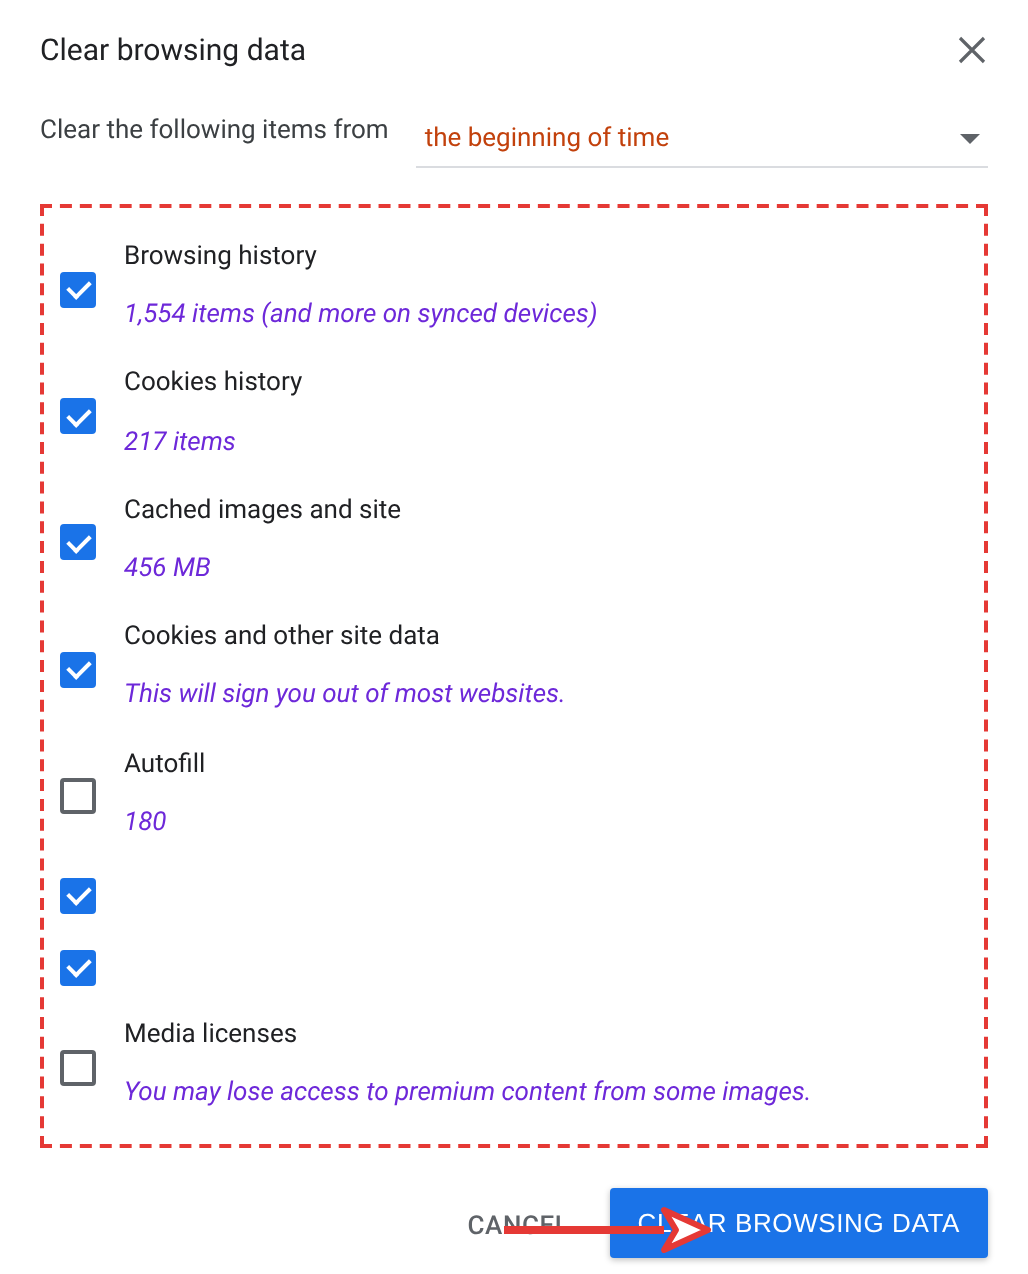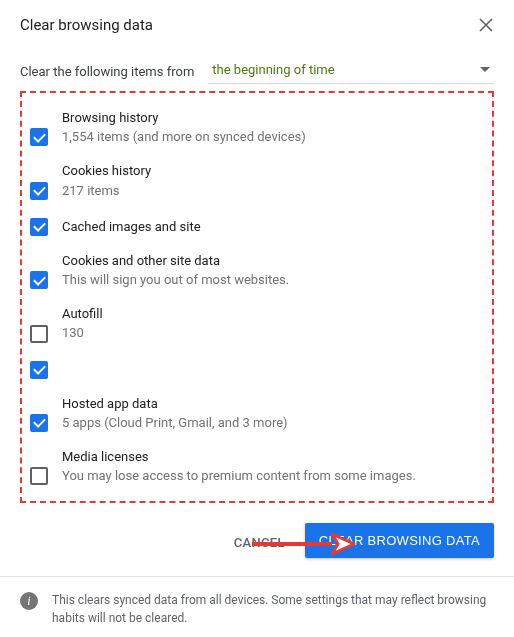--- a/index.html
+++ b/index.html
@@ -28,49 +28,48 @@
     }
     .close-x {
       width: 16px; height: 16px;
       cursor: pointer;
       color: #5f6368;
       display:flex; align-items:center; justify-content:center;
       font-size: 18px;
     }
     .time-row {
       display: flex;
-      align-items: center;
       gap: 14px;
-      margin-bottom: 7px;
+      margin-bottom: 18px;
     }
     .time-label {
       color: #3c4043;
       font-size: 13px;
     }
     .time-select {
       flex: 1;
       display: flex;
       justify-content: space-between;
       align-items: center;
-      color: #4d7c0f;
+      color: #c2410c;
       padding: 4px 4px 6px 4px;
       border-bottom: 1px solid #dadce0;
       cursor: pointer;
     }
     .triangle {
       width:0;height:0;border-left:5px solid transparent;border-right:5px solid transparent;border-top:5px solid #5f6368;
     }
     .items {
       border: 2.5px dashed #e53935;
       padding: 8px 4px 8px 4px;
       margin-top: 4px;
     }
     .item {
       display: flex;
-      align-items: flex-end;
+      align-items: center;
       padding: 8px 4px;
       gap: 14px;
     }
     .checkbox {
       width: 18px;
       height: 18px;
       border: 2px solid #5f6368;
       border-radius: 2px;
       margin-top: 2px;
       flex-shrink: 0;
@@ -90,23 +89,24 @@
       margin-top:-2px;
     }
     .item-text { flex:1; }
     .item-label {
       font-size: 13px;
       color: #202124;
       line-height: 1.4;
     }
     .item-sub {
       font-size: 13px;
-      color: #737373;
+      color: #6d28d9;
       line-height: 1.4;
-      margin-top: 1px;
+      margin-top: 11px;
+      font-style: italic;
     }
     .actions {
       display:flex;
       justify-content:flex-end;
       align-items:flex-end;
       gap: 10px;
       padding: 20px 0 18px 0;
       position: relative;
     }
     .cancel {
@@ -193,47 +193,44 @@
         <div class="checkbox checked"></div>
         <div class="item-text">
           <div class="item-label">Cookies history</div>
           <div class="item-sub">217 items</div>
         </div>
       </div>
       <div class="item">
         <div class="checkbox checked"></div>
         <div class="item-text">
           <div class="item-label">Cached images and site</div>
+          <div class="item-sub">456 MB</div>
         </div>
       </div>
       <div class="item">
         <div class="checkbox checked"></div>
         <div class="item-text">
           <div class="item-label">Cookies and other site data</div>
           <div class="item-sub">This will sign you out of most websites.</div>
         </div>
       </div>
       <div class="item">
         <div class="checkbox"></div>
         <div class="item-text">
           <div class="item-label">Autofill</div>
-          <div class="item-sub">130</div>
-        </div>
-      </div>
-      <div class="item">
-        <div class="checkbox checked"></div>
-        <div class="item-text">
-        </div>
-      </div>
-      <div class="item">
-        <div class="checkbox checked"></div>
-        <div class="item-text">
-          <div class="item-label">Hosted app data</div>
-          <div class="item-sub">5 apps (Cloud Print, Gmail, and 3 more)</div>
-        </div>
+          <div class="item-sub">180</div>
+        </div>
+      </div>
+      <div class="item">
+        <div class="checkbox checked"></div>
+        <div class="item-text">
+        </div>
+      </div>
+      <div class="item">
+        <div class="checkbox checked"></div>
       </div>
       <div class="item">
         <div class="checkbox"></div>
         <div class="item-text">
           <div class="item-label">Media licenses</div>
           <div class="item-sub">You may lose access to premium content from some images.</div>
         </div>
       </div>
     </div>
 

